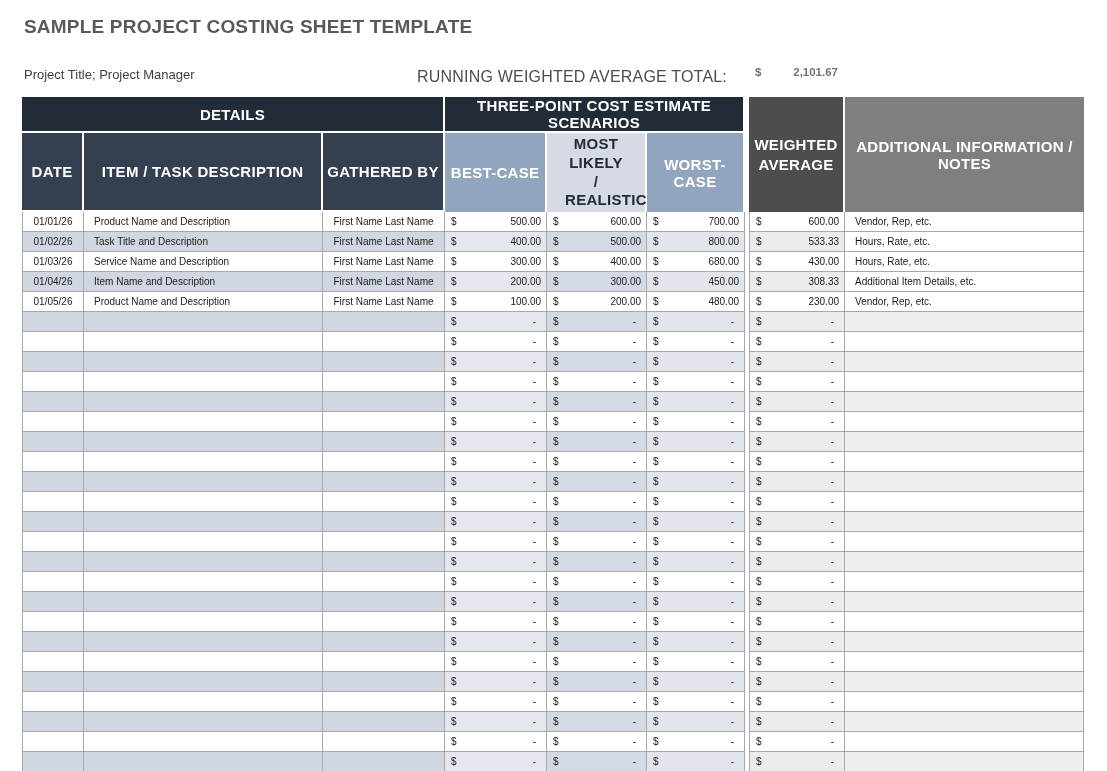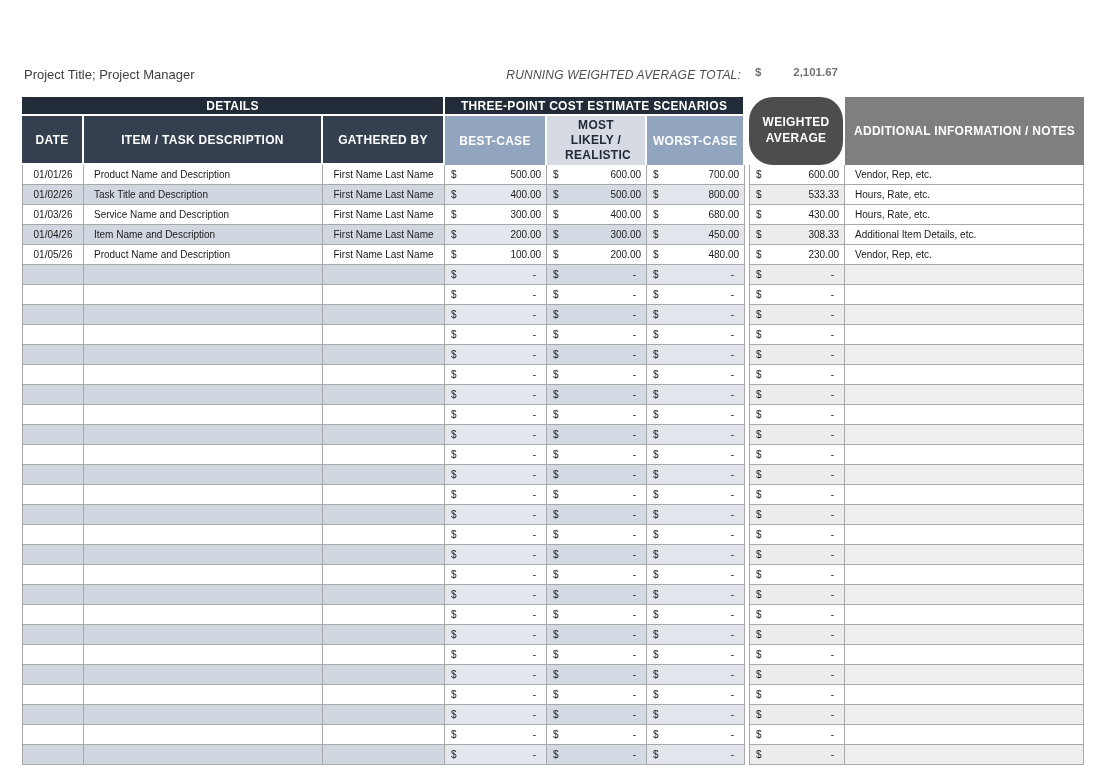--- a/index.html
+++ b/index.html
@@ -22,25 +22,24 @@
   }
   .subtitle {
     position: absolute;
     left: 24px; top: 67px;
     font-size: 13px;
     color: #3f3f3f;
   }
   .total-label {
     position: absolute;
     top: 68px;
-    right: 366px;
-    font-size: 12px;
+    right: 380px;
+    font-size: 16px;
     letter-spacing: 0.2px;
     color: #4d4d4d;
-    font-style: italic;
   }
   .total-value {
     position: absolute;
     left: 745px; top: 66px;
     width: 97px;
     display: flex;
     justify-content: space-between;
     font-size: 11.5px;
     font-weight: 700;
     color: var(--total-gray);
@@ -63,33 +62,33 @@
   col.c-best    { width: 102px; }
   col.c-likely  { width: 100px; }
   col.c-worst   { width: 98px; }
   col.c-gap     { width: 4px; }
   col.c-wa      { width: 96px; }
   col.c-notes   { width: 239px; }
 
   thead th {
     font-weight: 700;
     letter-spacing: 0.3px;
-    font-size: 12px;
+    font-size: 15px;
     text-align: center;
     vertical-align: middle;
     border-right: 2px solid #ffffff;
     border-bottom: 2px solid #ffffff;
   }
   thead tr.group-row th { height: 19px; }
   thead tr.col-row th { height: 33px; }
   th.h-details, th.h-scenarios { background: var(--header-dark); color: #ffffff; }
   th.h-sub { background: var(--header-mid); color: #ffffff; }
   th.h-best, th.h-worst { background: var(--scenario-accent); color: #ffffff; border-bottom: none; }
   th.h-likely { background: var(--scenario-light); color: var(--header-dark); border-bottom: none; line-height: 1.25; padding: 2px 18px; }
-  th.h-wa { background: var(--weighted-header); color: #ffffff; line-height: 1.3; border-bottom: none; border-radius: 24px; }
+  th.h-wa { background: var(--weighted-header); color: #ffffff; line-height: 1.3; border-bottom: none; }
   th.h-notes { background: var(--notes-header); color: #ffffff; border-right: none; border-bottom: none; }
   th.h-gap { background: #ffffff; border: none; }
 
   tbody td {
     height: 20px;
     border-right: 1px solid var(--grid-border);
     border-bottom: 1px solid var(--grid-border);
     background: #ffffff;
     overflow: hidden;
     white-space: nowrap;
@@ -114,20 +113,21 @@
     justify-content: space-between;
     padding: 0 5px 0 6px;
   }
   .money .amt.dash { margin-right: 5px; color: #1a1a1a; }
 </style>
 </head>
 <body>
 
 <div class="page">
 
+  <div class="page-title">SAMPLE PROJECT COSTING SHEET TEMPLATE</div>
   <div class="subtitle">Project Title; Project Manager</div>
   <div class="total-label">RUNNING WEIGHTED AVERAGE TOTAL:</div>
   <div class="total-value">
     <span>$</span>
     <span>2,101.67</span>
   </div>
 
   <table class="costing">
     <colgroup>
       <col class="c-date">

